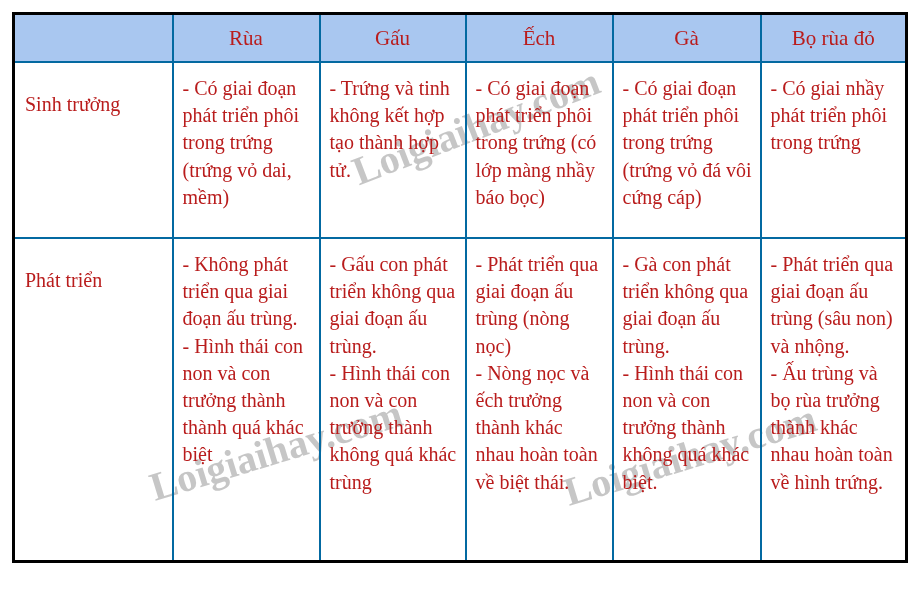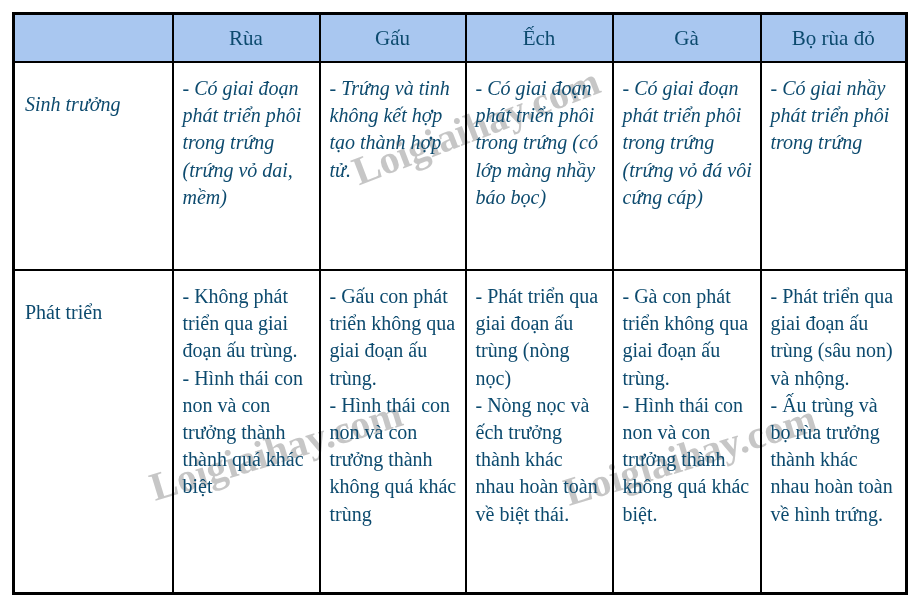--- a/index.html
+++ b/index.html
@@ -22,23 +22,23 @@
     width: 893px;
     border-collapse: collapse;
     table-layout: fixed;
     border: 3px solid #000000;
     background: transparent;
     position: absolute;
     z-index: 1;
   }
   table.data-table th,
   table.data-table td {
-    border: 2px solid #000000;
+    border: 2px solid #0369a1;
     vertical-align: top;
-    color: #0c4a6e;
+    color: #b91c1c;
     background: transparent;
   }
   table.data-table thead th {
     background: #a9c7f0;
     text-align: center;
     vertical-align: middle;
     font-weight: normal;
     font-size: 21px;
     height: 42px;
     padding: 2px 4px;
@@ -48,21 +48,21 @@
     padding: 28px 6px 8px 10px;
     line-height: 1.36;
   }
   td.cell {
     font-size: 20px;
     padding: 12px 6px 8px 9px;
     line-height: 1.36;
     white-space: pre-line;
     word-wrap: break-word;
   }
-  tr.row-sinh-truong { height: 208px; font-style: italic; }
+  tr.row-sinh-truong { height: 176px; }
   tr.row-phat-trien  { height: 323px; margin-top: 32px; }
   .watermark {
     position: absolute;
     z-index: 0;
     font-family: "Liberation Serif", "DejaVu Serif", serif;
     font-weight: bold;
     font-size: 40px;
     color: rgba(128, 128, 128, 0.45);
     white-space: nowrap;
     pointer-events: none;

